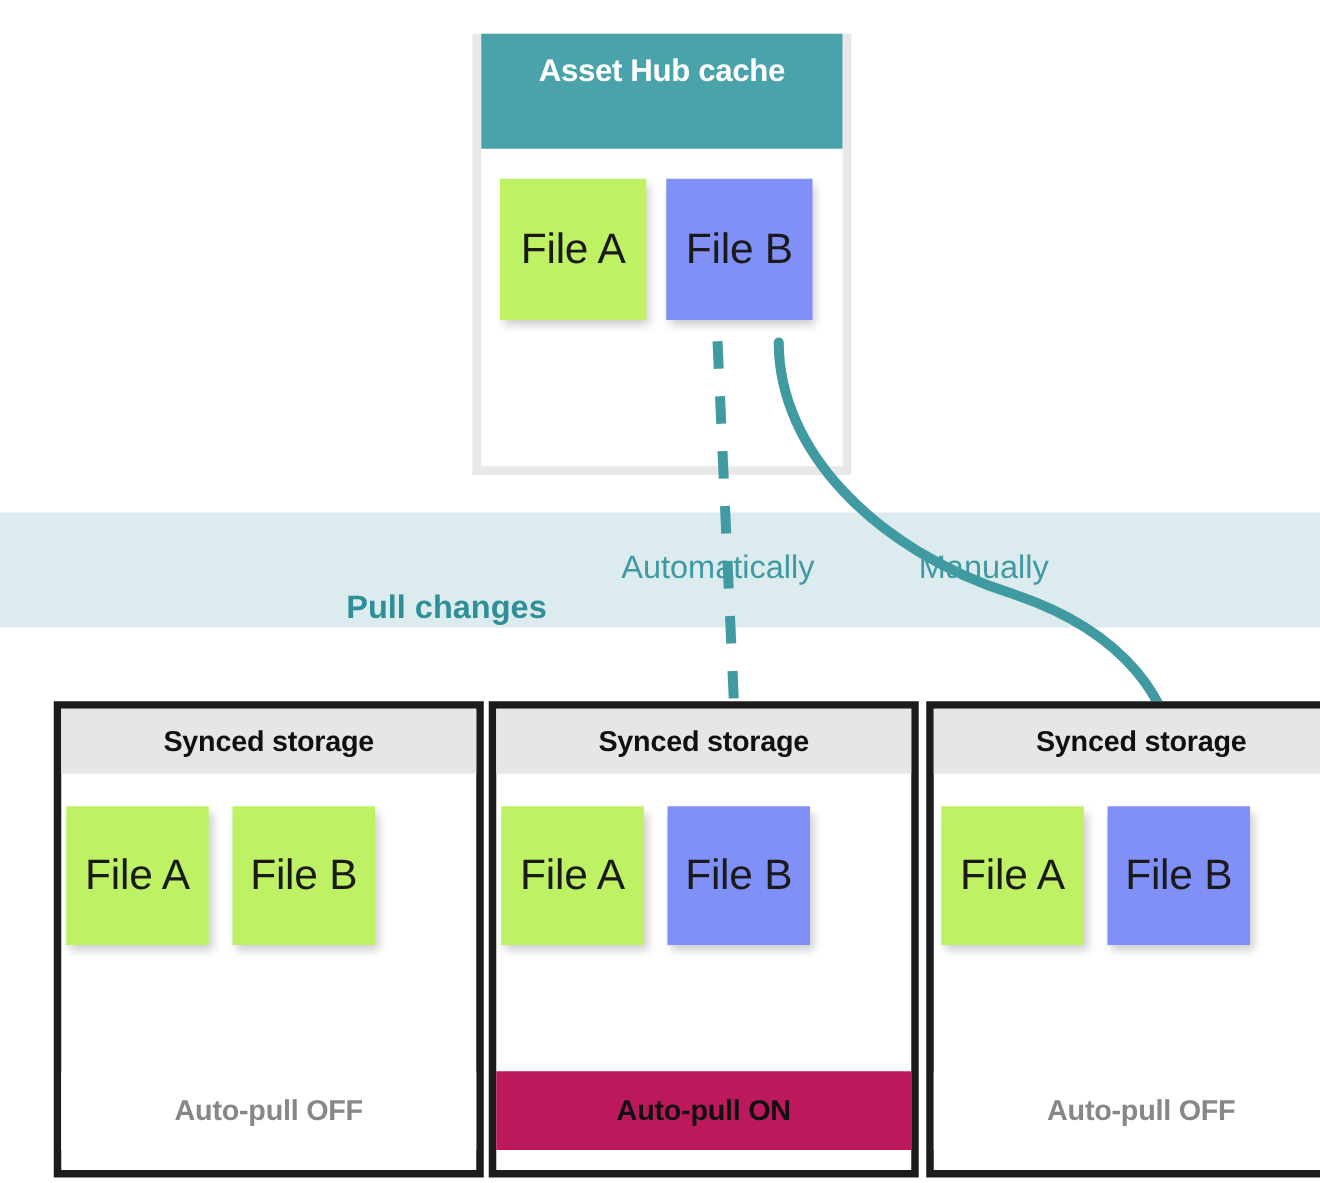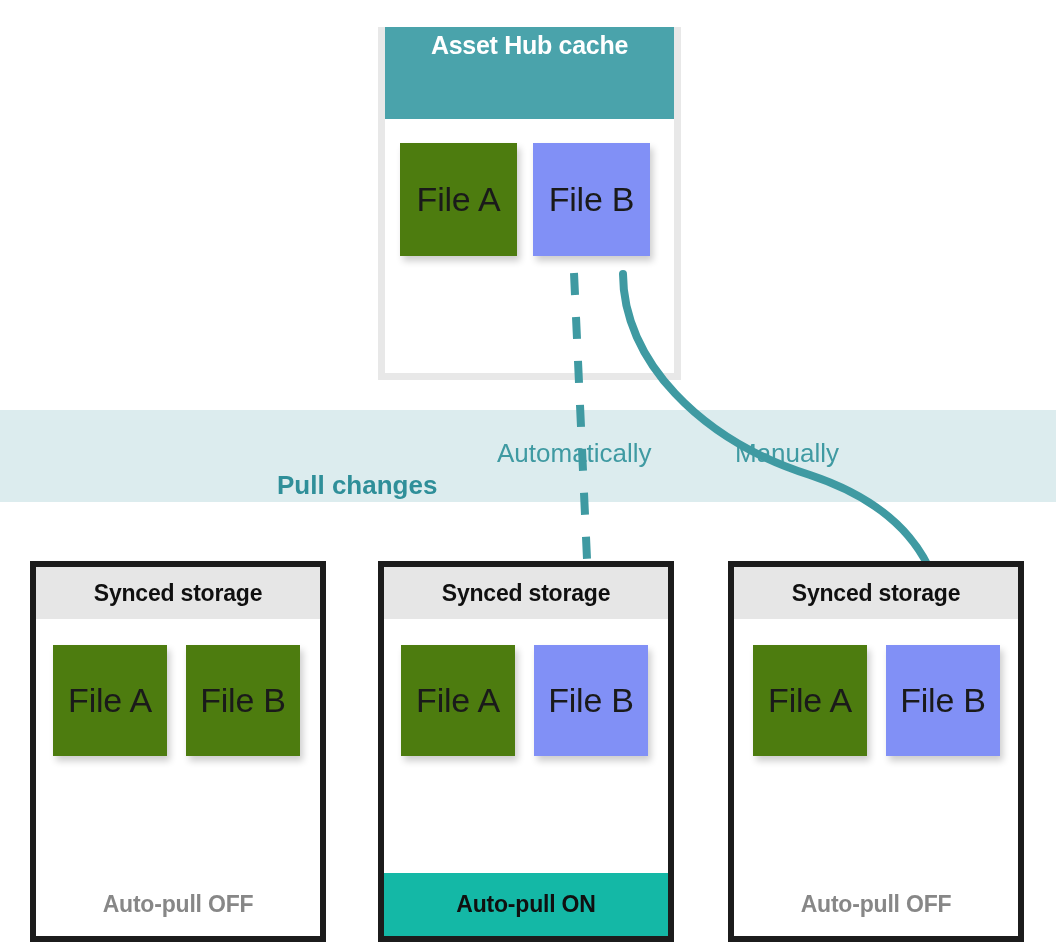--- a/index.html
+++ b/index.html
@@ -22,21 +22,21 @@
     box-sizing: border-box;
     display: flex;
     align-items: center;
     justify-content: center;
     font-size: 34px;
     color: #1a1a1a;
     letter-spacing: -0.2px;
     box-shadow: 3px 5px 7px rgba(0,0,0,0.20);
     font-family: "Liberation Sans", sans-serif;
   }
-  .note.yellow { background: #4d7c0f; }
+  .note.yellow { background: #bef264; }
   .note.blue   { background: #8190f6; }
 
   
   #cache-panel {
     position: absolute;
     left: 378px;
     top: 27px;
     width: 303px;
     height: 353px;
     background: #ffffff;
@@ -46,21 +46,21 @@
   #cache-header {
     position: absolute;
     left: 385px;
     top: 27px;
     width: 289px;
     height: 92px;
     background: #4aa3ab;
     color: #ffffff;
     text-align: center;
     box-sizing: border-box;
-    padding-top: 1px;
+    padding-top: 13px;
   }
   #cache-header .l1 {
     font-size: 25px;
     font-weight: bold;
     line-height: 34px;
     letter-spacing: -0.3px;
   }
   #cache-header .l2 {
     font-size: 25px;
     font-weight: normal;
@@ -90,25 +90,26 @@
     color: #2f8f99;
     margin-top: 32px;
   }
   #automatically-label { left: 497px; font-weight: normal; }
   #manually-label      { left: 735px; font-weight: normal; }
 
   
   .storage-panel {
     position: absolute;
     top: 561px;
-    width: 296px;
+    width: 344px;
     height: 381px;
     background: #ffffff;
     border: 6px solid #1c1c1c;
     box-sizing: border-box;
+    margin-left: 13px;
   }
   #panel-left   { left: 30px; }
   #panel-middle { left: 378px; }
   #panel-right  { left: 728px; }
 
   .panel-header {
     position: absolute;
     left: 0;
     top: 0;
     right: 0;
@@ -119,35 +120,35 @@
     justify-content: center;
     font-size: 23px;
     font-weight: bold;
     color: #101010;
     letter-spacing: -0.2px;
   }
   .panel-footer {
     position: absolute;
     left: 0;
     right: 0;
-    bottom: 0;
+    bottom: 16px;
     height: 63px;
     display: flex;
     align-items: center;
     justify-content: center;
     font-size: 23px;
     font-weight: bold;
     letter-spacing: -0.2px;
   }
   .panel-footer.off {
     background: #ffffff;
     color: #878787;
   }
   .panel-footer.on {
-    background: #14b8a6;
+    background: #be185d;
     color: #101010;
   }
 
   
   #arrow-layer {
     position: absolute;
     left: 0;
     top: 0;
     width: 1056px;
     height: 946px;

